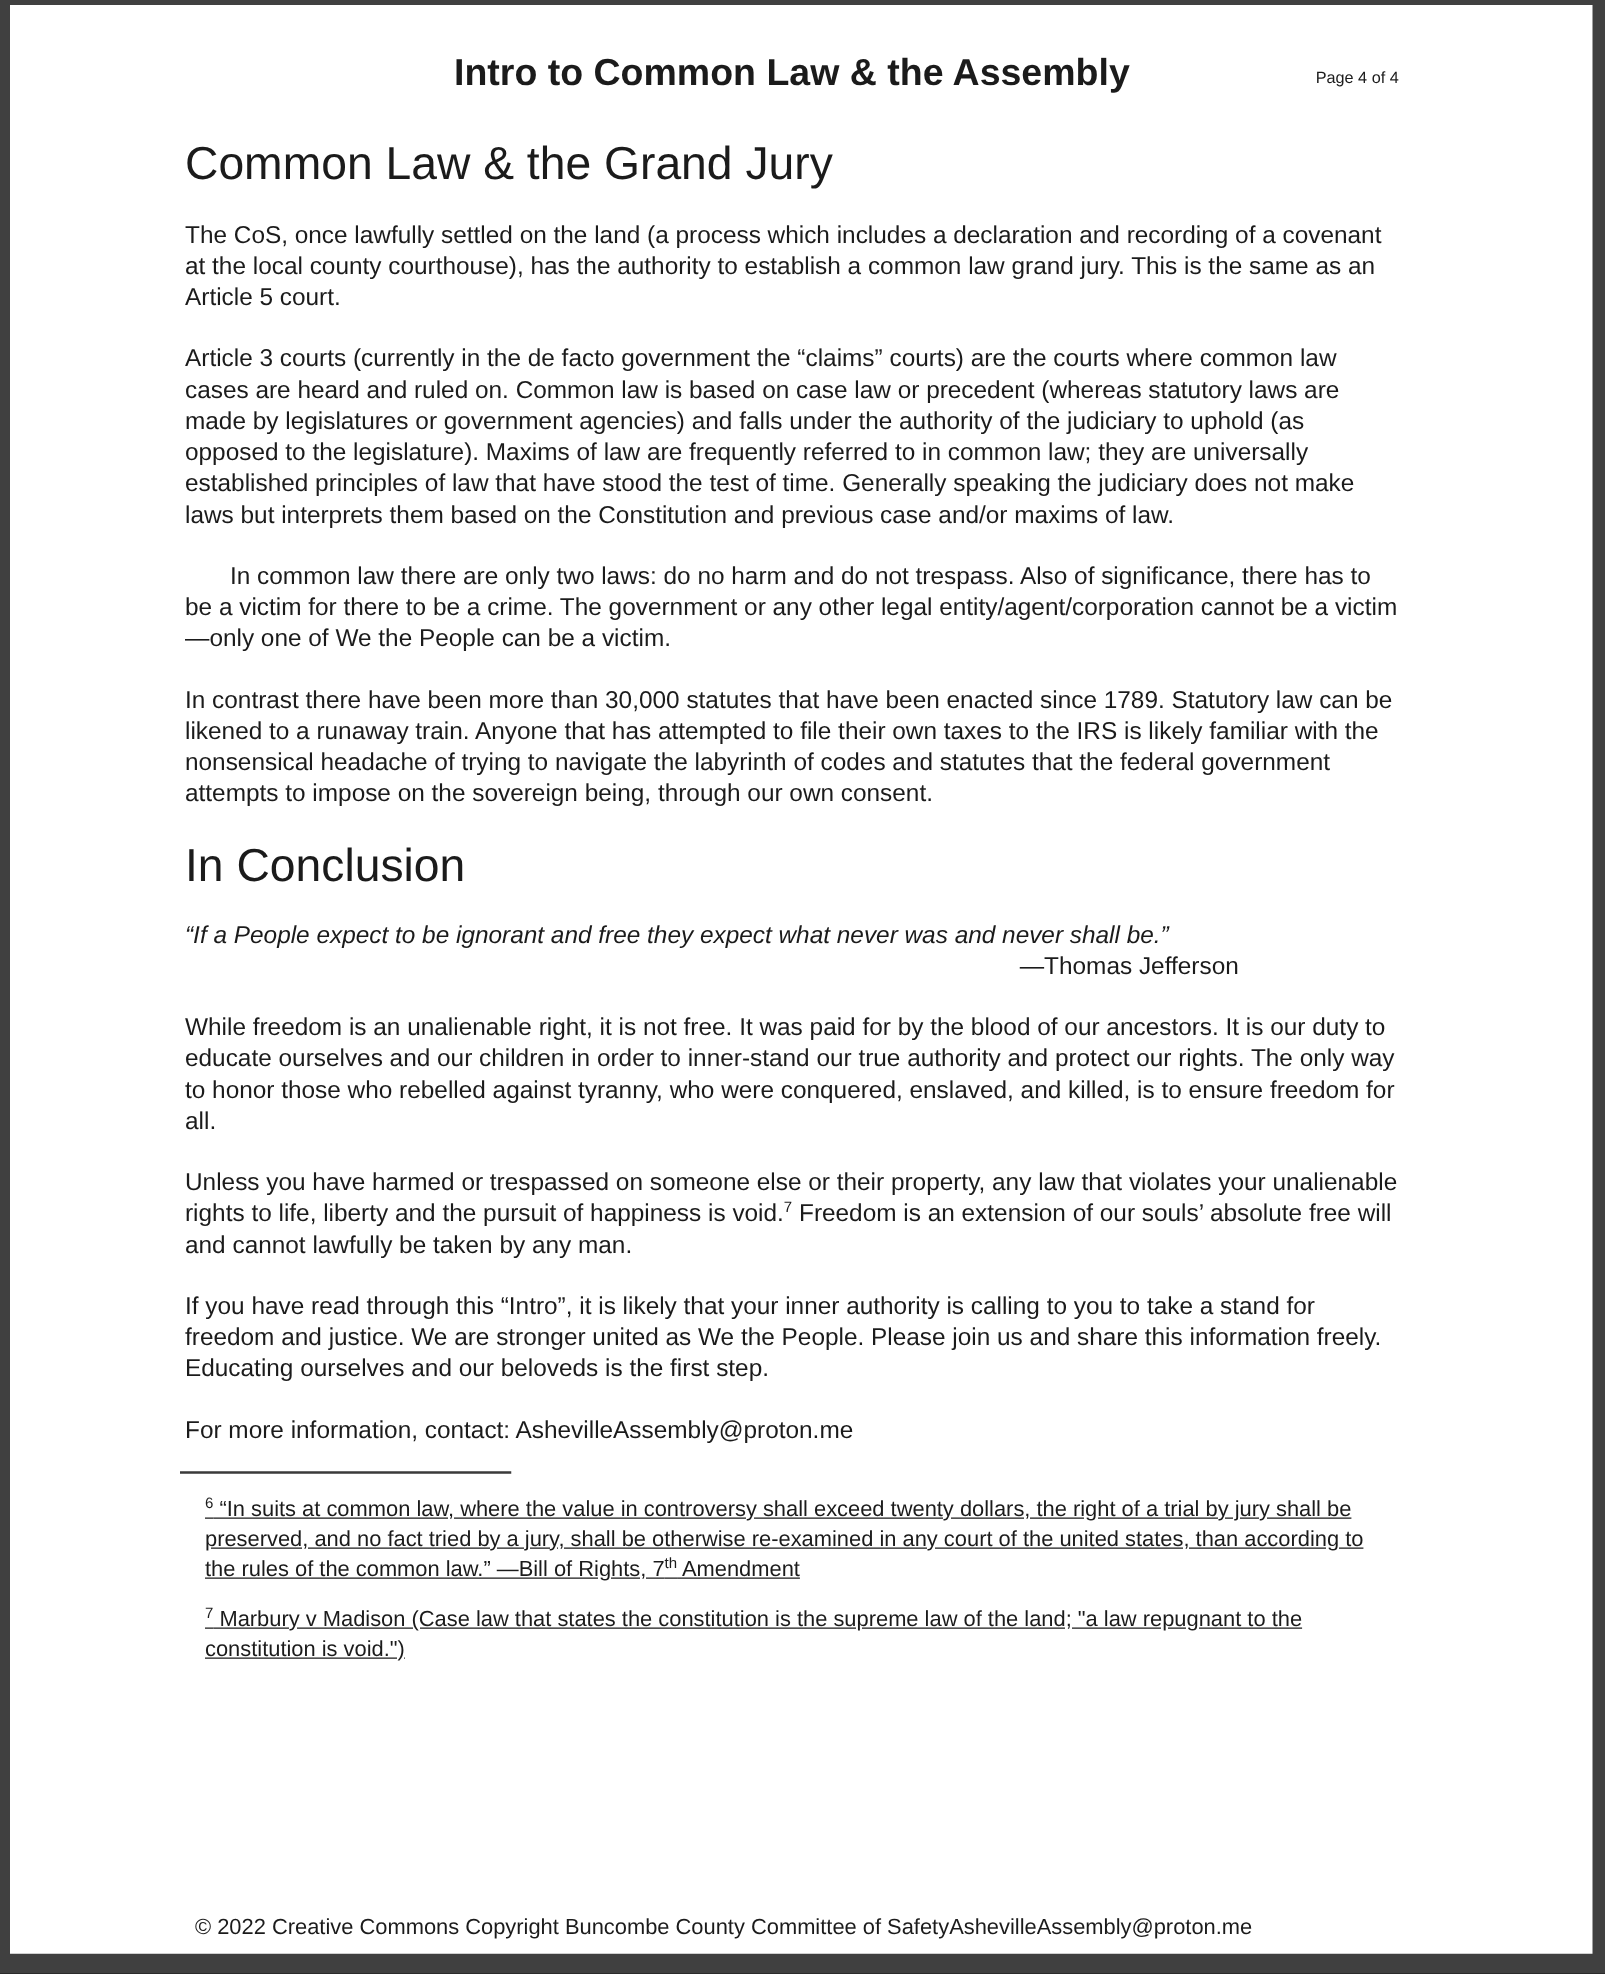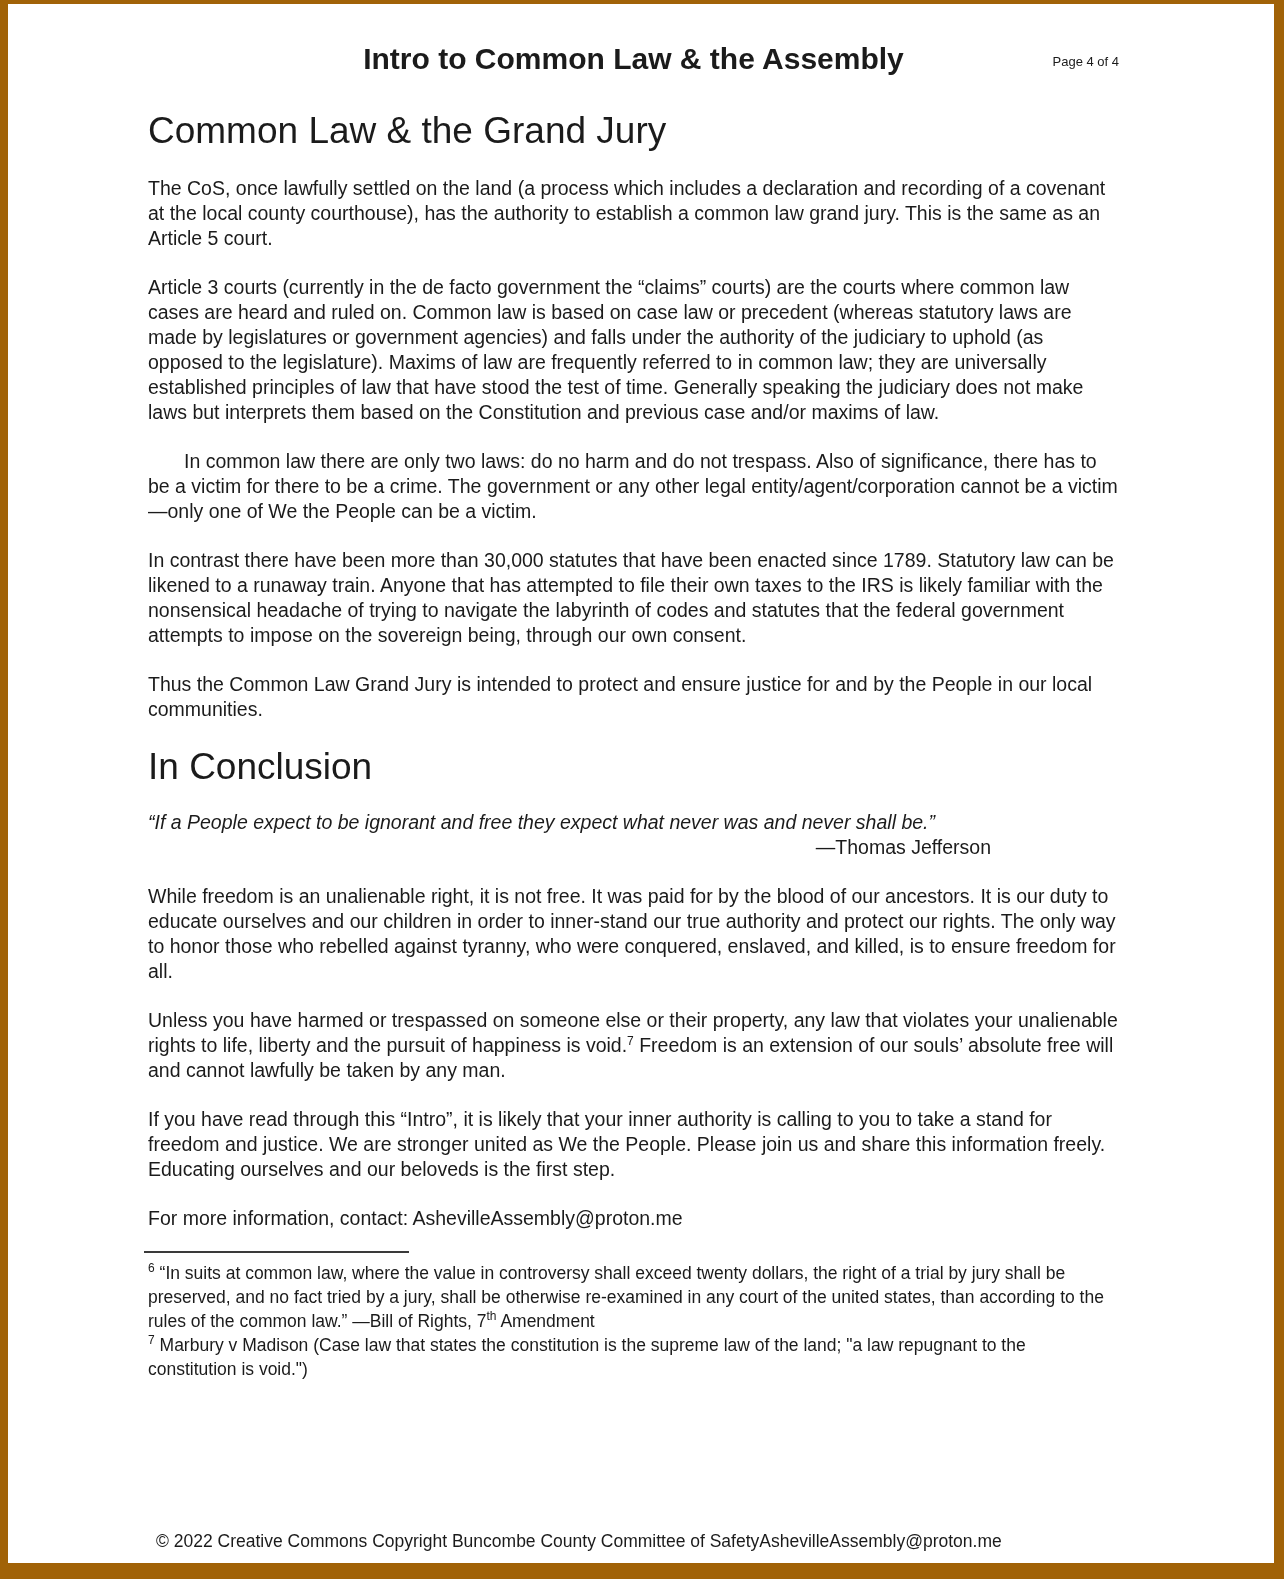--- a/index.html
+++ b/index.html
@@ -1,20 +1,20 @@
 <!DOCTYPE html>
 <html><head>
 <meta charset="utf-8">
 <style>
   html, body { margin: 0; padding: 0; background: #000; }
   .frame {
     position: relative;
     width: 1284px;
     height: 1579px;
-    background: #a16207;
+    background: #404040;
     font-family: "Liberation Sans", "DejaVu Sans", sans-serif;
   }
   .page {
     position: absolute;
     left: 8px;
     top: 4px;
     width: 1266px;
     height: 1559px;
     background: #ffffff;
     overflow: hidden;
@@ -68,21 +68,21 @@
   .fn-separator {
     width: 265px;
     border: none;
     border-top: 2px solid #3a3a3a;
     margin: 20px 0 8px -4px;
   }
   .footnotes {
     font-size: 17.5px;
     line-height: 24px;
   }
-  .footnotes p { margin: 0; }
+  .footnotes p { margin: 16px; text-decoration: underline; }
   .doc-footer {
     position: absolute;
     left: 148px;
     right: 139px;
     bottom: 11px;
     display: flex;
     justify-content: flex-start;
     font-size: 17.5px;
     line-height: 22px;
   }
@@ -103,21 +103,20 @@
 
       <p>The CoS, once lawfully settled on the land (a process which includes a declaration and recording of a covenant at the local county courthouse), has the authority to establish a common law grand jury. This is the same as an Article 5 court.</p>
 
       <p>Article 3 courts (currently in the de facto government the “claims” courts) are the courts where common law cases are heard and ruled on. Common law is based on case law or precedent (whereas statutory laws are made by legislatures or government agencies) and falls under the authority of the judiciary to uphold (as opposed to the legislature). Maxims of law are frequently referred to in common law; they are universally established principles of law that have stood the test of time. Generally speaking the judiciary does not make laws but interprets them based on the Constitution and previous case and/or maxims of law.</p>
 
       <p><span class="bold">In common law there are only two laws: do no harm and do not trespass. Also of significance, there has to be a victim for there to be a crime.</span><span> The government or any other legal entity/agent/corporation cannot be a victim—only one of We the People can be a victim.</span></p>
 
       <p>In contrast there have been more than 30,000 statutes that have been enacted since 1789. Statutory law can be likened to a runaway train. Anyone that has attempted to file their own taxes to the IRS is likely familiar with the nonsensical headache of trying to navigate the labyrinth of codes and statutes that the federal government attempts to impose on the sovereign being, through our own consent.</p>
 
 
-      <p>Thus the Common Law Grand Jury is intended to protect and ensure justice for and by the People in our local communities.</p>
 
       <div class="section-heading conclusion">In Conclusion</div>
 
       <p class="quote">“If a People expect to be ignorant and free they expect what never was and never shall be.”</p>
       <p class="attribution">—Thomas Jefferson</p>
 
       <p>While freedom is an unalienable right, it is not free. It was paid for by the blood of our ancestors. It is our duty to educate ourselves and our children in order to inner-stand our true authority and protect our rights. The only way to honor those who rebelled against tyranny, who were conquered, enslaved, and killed, is to ensure freedom for all.</p>
 
       <p><span>Unless you have harmed or trespassed on someone else or their property, any law that violates your unalienable rights to life, liberty and the pursuit of happiness is void.</span><sup class="fn-ref">7</sup><span> Freedom is an extension of our souls’ absolute free will and cannot lawfully be taken by any man.</span></p>
 

